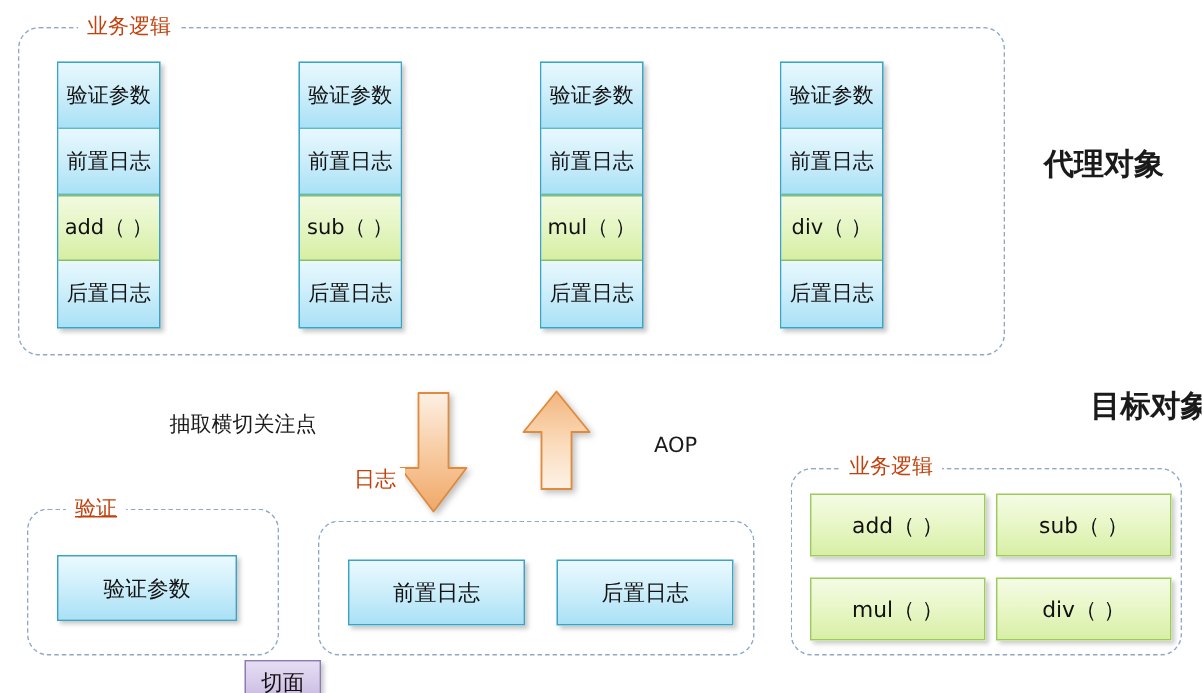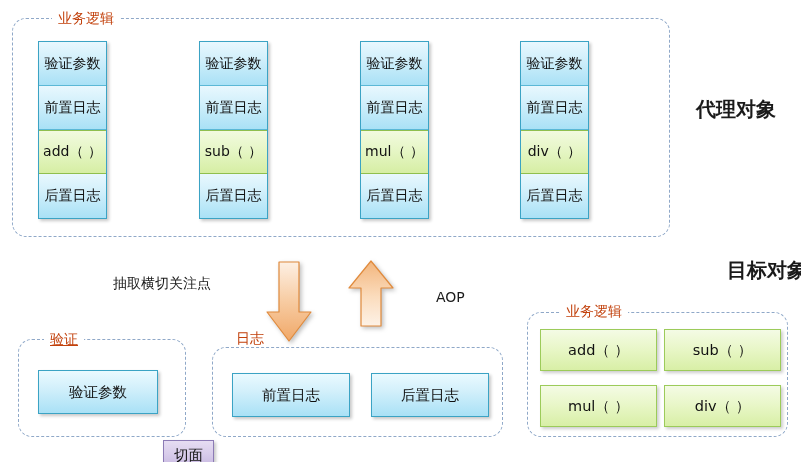--- a/index.html
+++ b/index.html
@@ -165,21 +165,21 @@
   </svg>
 </div>
 
 <div class="label" style="left:436px;top:277px;margin-top:12px;">AOP</div>
 
 <div class="group" style="left:18px;top:339px;width:168px;height:98px;"></div>
 <div class="group-label" style="left:44px;top:331px;text-decoration:underline;">验证</div>
 <div class="bluebox" style="left:38px;top:370px;width:120px;height:44px;">验证参数</div>
 
 <div class="group" style="left:212px;top:347px;width:291px;height:90px;"></div>
-<div class="group-label" style="left:230px;top:330px;">日志</div>
+<div class="group-label" style="left:230px;top:312px;">日志</div>
 <div class="bluebox" style="left:232px;top:373px;width:118px;height:44px;">前置日志</div>
 <div class="bluebox" style="left:371px;top:373px;width:118px;height:44px;">后置日志</div>
 
 <div class="aspect-badge" style="left:163px;top:440px;width:51px;height:30px;">切面</div>
 
 <div class="label label-lg" style="left:727px;top:262px;">目标对象</div>
 <div class="group" style="left:527px;top:312px;width:261px;height:125px;"></div>
 <div class="group-label" style="left:560px;top:303px;">业务逻辑</div>
 
 <div class="greenbox" style="left:540px;top:329px;width:117px;height:42px;">add（ ）</div>

